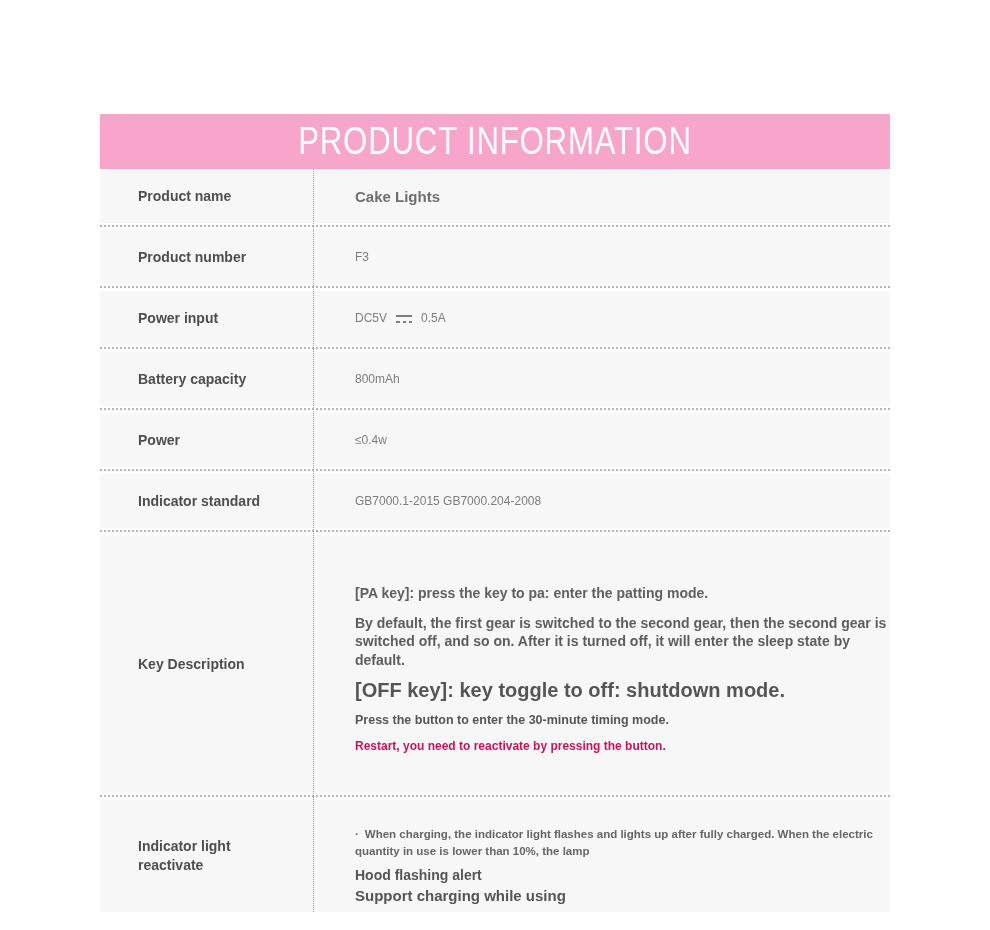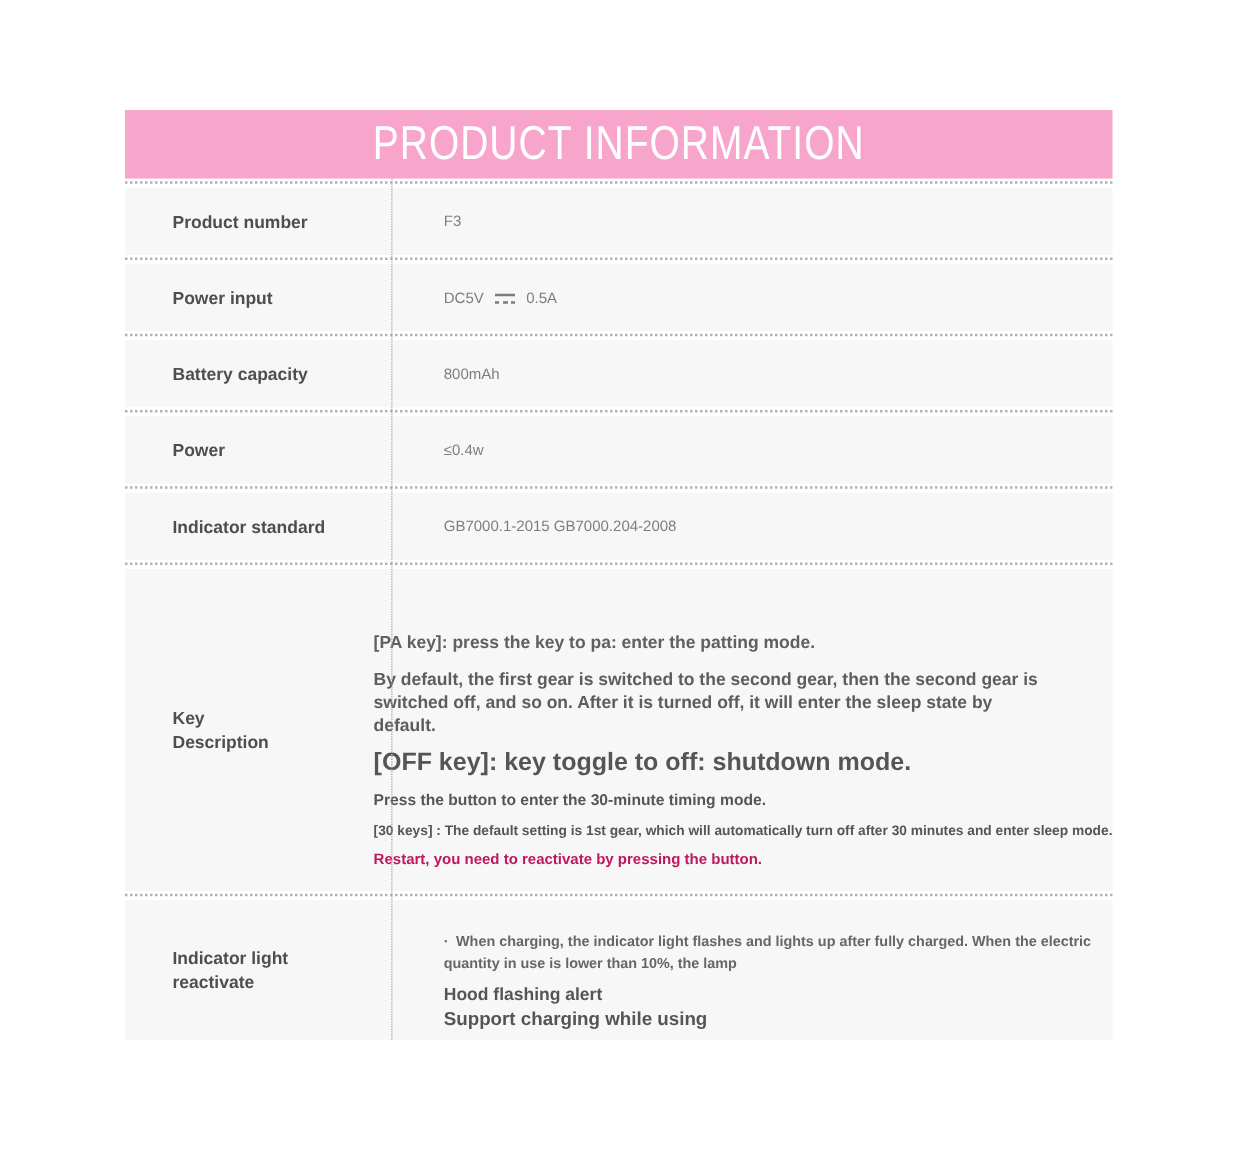--- a/index.html
+++ b/index.html
@@ -8,21 +8,21 @@
     width: 990px;
     height: 930px;
     background: #ffffff;
     overflow: hidden;
     font-family: "Liberation Sans", "DejaVu Sans", sans-serif;
   }
 
   .spec-table {
     position: absolute;
     left: 100px;
-    top: 88px;
+    top: 114px;
     width: 790px;
   }
 
   
   .spec-header {
     height: 55px;
     background: #f8a5cc;
     display: flex;
     align-items: center;
     justify-content: center;
@@ -204,20 +204,24 @@
 
 <div class="spec-table">
 
   <div class="spec-header">
     <span class="title">PRODUCT INFORMATION</span>
   </div>
 
   <div class="spec-body">
     <div class="vline"></div>
 
+    <div class="row simple">
+      <div class="cell-label">Product name</div>
+      <div class="cell-value strong">Cake Lights</div>
+    </div>
     <div class="sep"></div>
 
     <div class="row simple">
       <div class="cell-label">Product number</div>
       <div class="cell-value">F3</div>
     </div>
     <div class="sep"></div>
 
     <div class="row simple">
       <div class="cell-label">Power input</div>
@@ -247,21 +251,20 @@
     </div>
     <div class="sep"></div>
 
     <div class="row key-desc">
       <div class="cell-label">Key Description</div>
       <div class="key-content">
         <div class="pa-line">[PA key]: press the key to pa: enter the patting mode.</div>
         <div class="default-para">By default, the first gear is switched to the second gear, then the second gear is switched off, and so on. After it is turned off, it will enter the sleep state by default.</div>
         <div class="off-line">[OFF key]: key toggle to off: shutdown mode.</div>
         <div class="timing-line">Press the button to enter the 30-minute timing mode.</div>
-        <div class="keys30-line">[30 keys] : The default setting is 1st gear, which will automatically turn off after 30 minutes and enter sleep mode.</div>
         <div class="restart-line">Restart, you need to reactivate by pressing the button.</div>
       </div>
     </div>
     <div class="sep"></div>
 
     <div class="row indicator">
       <div class="cell-label">Indicator light reactivate</div>
       <div class="indicator-content">
         <div class="charging-note">
           <span class="bullet">·</span><span>When charging, the indicator light flashes and lights up after fully charged. When the electric quantity in use is lower than 10%, the lamp</span>

